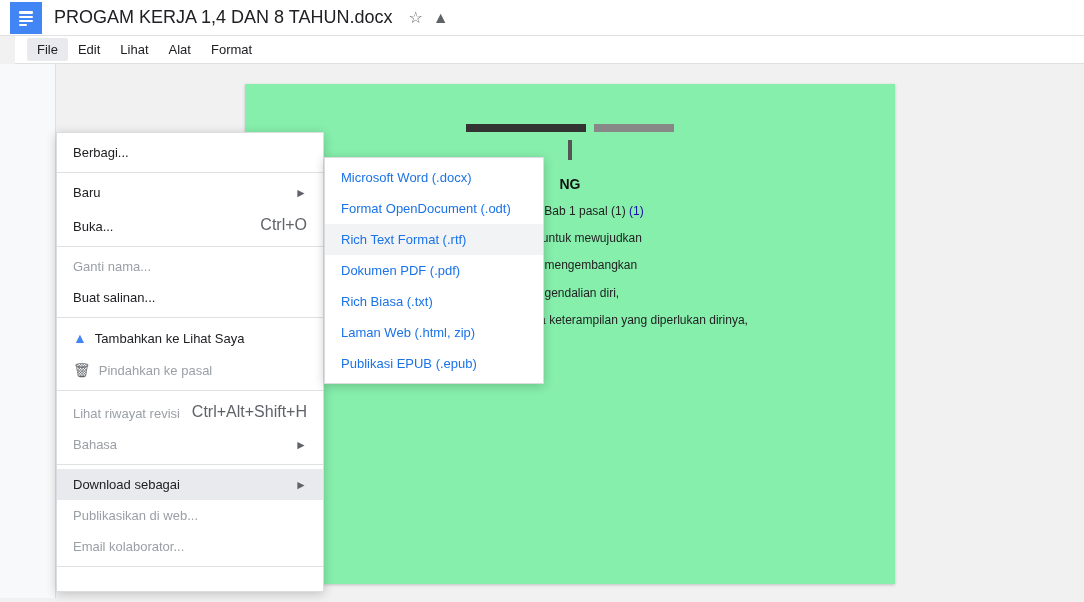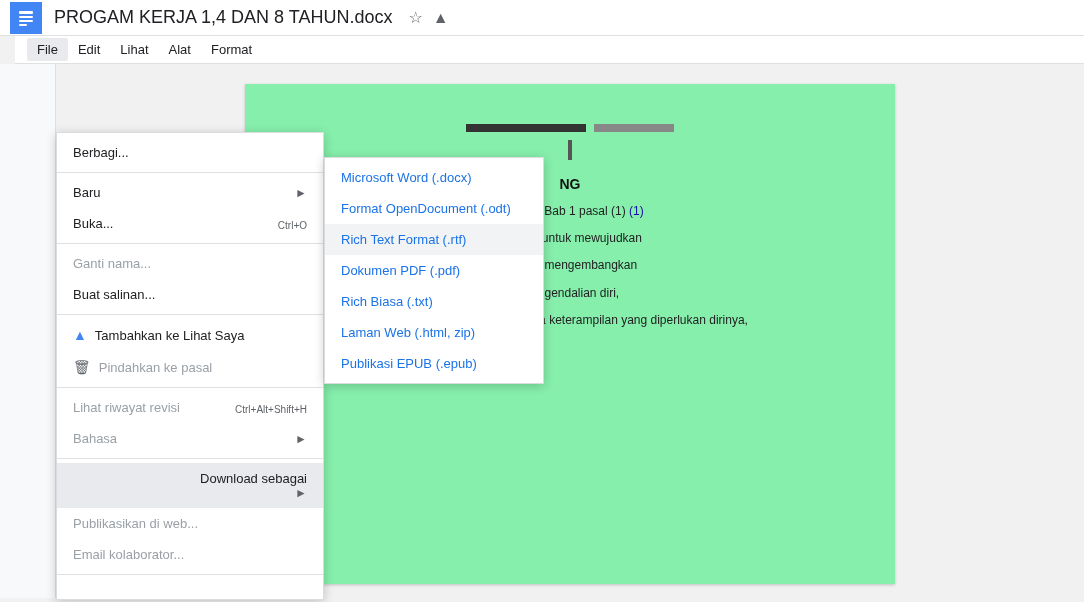--- a/index.html
+++ b/index.html
@@ -119,21 +119,21 @@
       align-items: flex-end;
       padding: 8px 16px;
       font-size: 13px;
       color: #202124;
       cursor: pointer;
       position: relative;
     }
     .dropdown-item.disabled { color: #9aa0a6; cursor: default; }
     .dropdown-item .shortcut {
       margin-left: auto;
-      font-size: 10px;
+      font-size: 16px;
       color: #5f6368;
     }
     .dropdown-item .arrow {
       margin-left: auto;
       font-size: 12px;
       color: #5f6368;
     }
     .dropdown-item .icon-left {
       margin-right: 8px;
       font-size: 14px;
@@ -164,21 +164,20 @@
       padding: 8px 16px;
       font-size: 13px;
       color: #1a73e8;
       cursor: pointer;
     }
     .submenu-item.highlighted { background: #f1f3f4; }
 
     
     .dropdown-item.has-submenu.active-submenu {
       background: #e8eaed;
-      flex-direction: column;
     }
   </style>
 </head>
 <body>
 
 <div id="top-bar">
   <div id="app-icon">
     <svg viewBox="0 0 20 20" fill="white">
       <rect x="3" y="3" width="14" height="3" rx="1"></rect>
       <rect x="3" y="8" width="14" height="2" rx="1"></rect>

